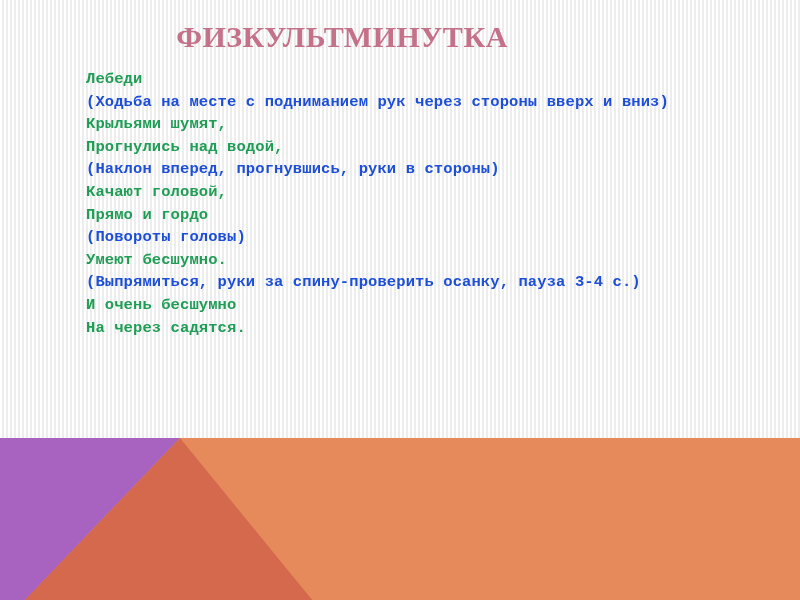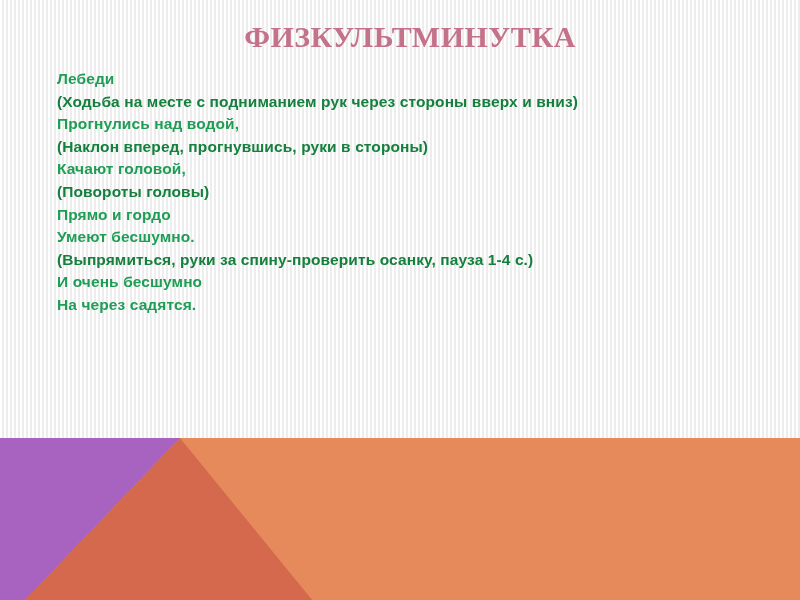--- a/index.html
+++ b/index.html
@@ -37,23 +37,22 @@
         #ededee 2px,
         #ededee 4px
     );
   }
 
   
   .title-wrap {
     position: absolute;
     left: 0;
     top: 20px;
-    width: 748px;
+    width: 684px;
     text-align: center;
-    padding-left: 36px;
   }
   .slide-title {
     display: inline-block;
     margin: 0;
     font-family: "Liberation Serif", "DejaVu Serif", serif;
     font-size: 30px;
     font-weight: bold;
     letter-spacing: 0.5px;
     color: #c4718a;
     line-height: 1.1;
@@ -61,29 +60,30 @@
   }
 
   
   .body-block {
     position: absolute;
     left: 57px;
     top: 68px;
     width: 700px;
   }
   .poem-line {
-    font-family: Liberation Sans, sans-serif;
+    font-family: Liberation Mono, monospace;
     font-size: 15.5px;
     font-weight: bold;
     line-height: 22.6px;
     white-space: nowrap;
     letter-spacing: 0.1px;
+    margin-left: 29px;
   }
   .poem-line.verse   { color: #1f9d55; }
-  .poem-line.cue     { color: #15803d; }
+  .poem-line.cue     { color: #1d4ed8; }
 
   
   .deco-band {
     position: absolute;
     left: 0;
     top: 438px;
     width: 800px;
     height: 162px;
     overflow: hidden;
   }
@@ -100,27 +100,28 @@
 
   <div class="bg-stripes"></div>
 
   <div class="title-wrap">
     <h1 class="slide-title">ФИЗКУЛЬТМИНУТКА</h1>
   </div>
 
   <div class="body-block" id="body-block">
       <div class="poem-line verse">Лебеди</div>
       <div class="poem-line cue">(Ходьба на месте с подниманием рук через стороны вверх и вниз)</div>
+      <div class="poem-line verse">Крыльями шумят,</div>
       <div class="poem-line verse">Прогнулись над водой,</div>
       <div class="poem-line cue">(Наклон вперед, прогнувшись, руки в стороны)</div>
       <div class="poem-line verse">Качают головой,</div>
+      <div class="poem-line verse">Прямо и гордо</div>
       <div class="poem-line cue">(Повороты головы)</div>
-      <div class="poem-line verse">Прямо и гордо</div>
       <div class="poem-line verse">Умеют бесшумно.</div>
-      <div class="poem-line cue">(Выпрямиться, руки за спину-проверить осанку, пауза 1-4 с.)</div>
+      <div class="poem-line cue">(Выпрямиться, руки за спину-проверить осанку, пауза 3-4 с.)</div>
       <div class="poem-line verse">И очень бесшумно</div>
       <div class="poem-line verse">На через садятся.</div>
     </div>
 
   <div class="deco-band">
     <svg class="deco-svg" viewBox="0 0 800 162" preserveAspectRatio="none">
       <rect x="0" y="0" width="800" height="162" fill="#e68a5c"></rect>
       <polygon points="180,0 800,0 800,162 25,162" fill="#e68a5c"></polygon>
       <polygon points="180,2 312,162 25,162" fill="#d4694d"></polygon>
       <polygon points="0,0 180,0 25,162 0,162" fill="#a863c0"></polygon>

